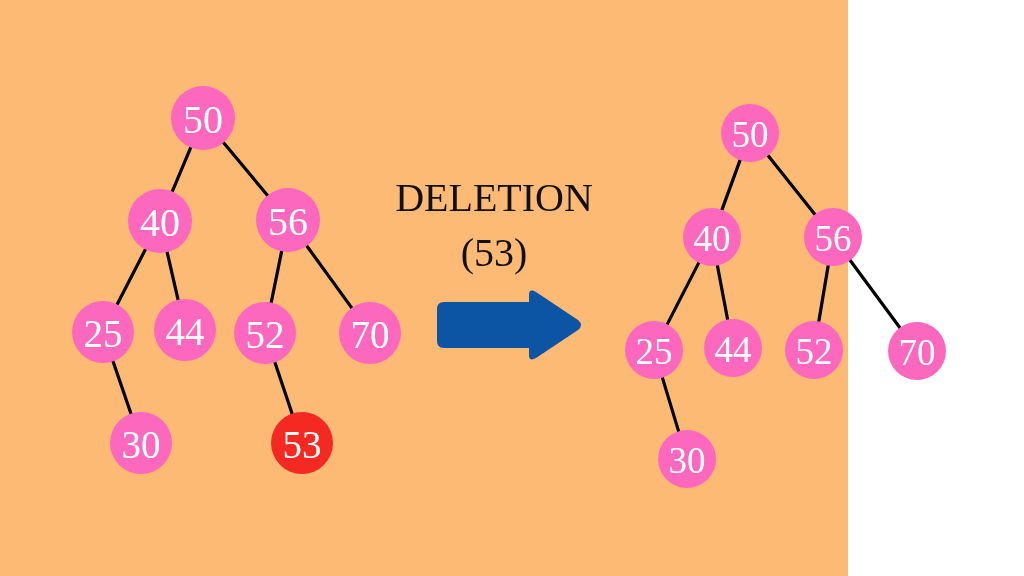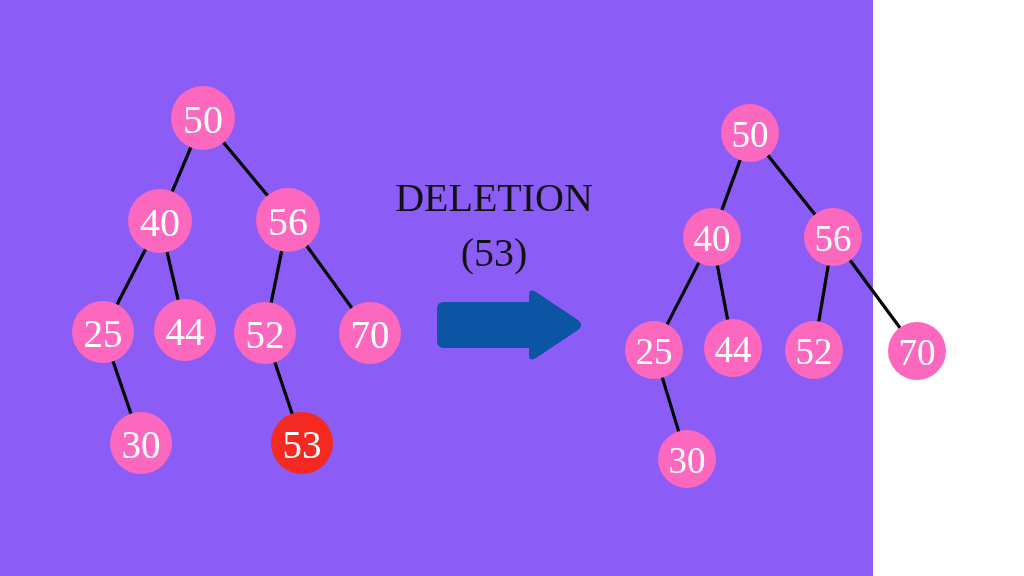--- a/index.html
+++ b/index.html
@@ -11,22 +11,21 @@
   body {
     width: 1024px;
     height: 576px;
     overflow: hidden;
     font-family: "Liberation Sans", sans-serif;
   }
   #canvas {
     position: relative;
     width: 848px;
     height: 576px;
-    background: #8b5cf6;
-    padding-left: 25px;
+    background: #fdba74;
   }
   #diagram-svg {
     position: absolute;
     top: 0;
     left: 0;
     width: 1024px;
     height: 576px;
   }
   .node-label {
     font-family: "Liberation Serif", serif;

